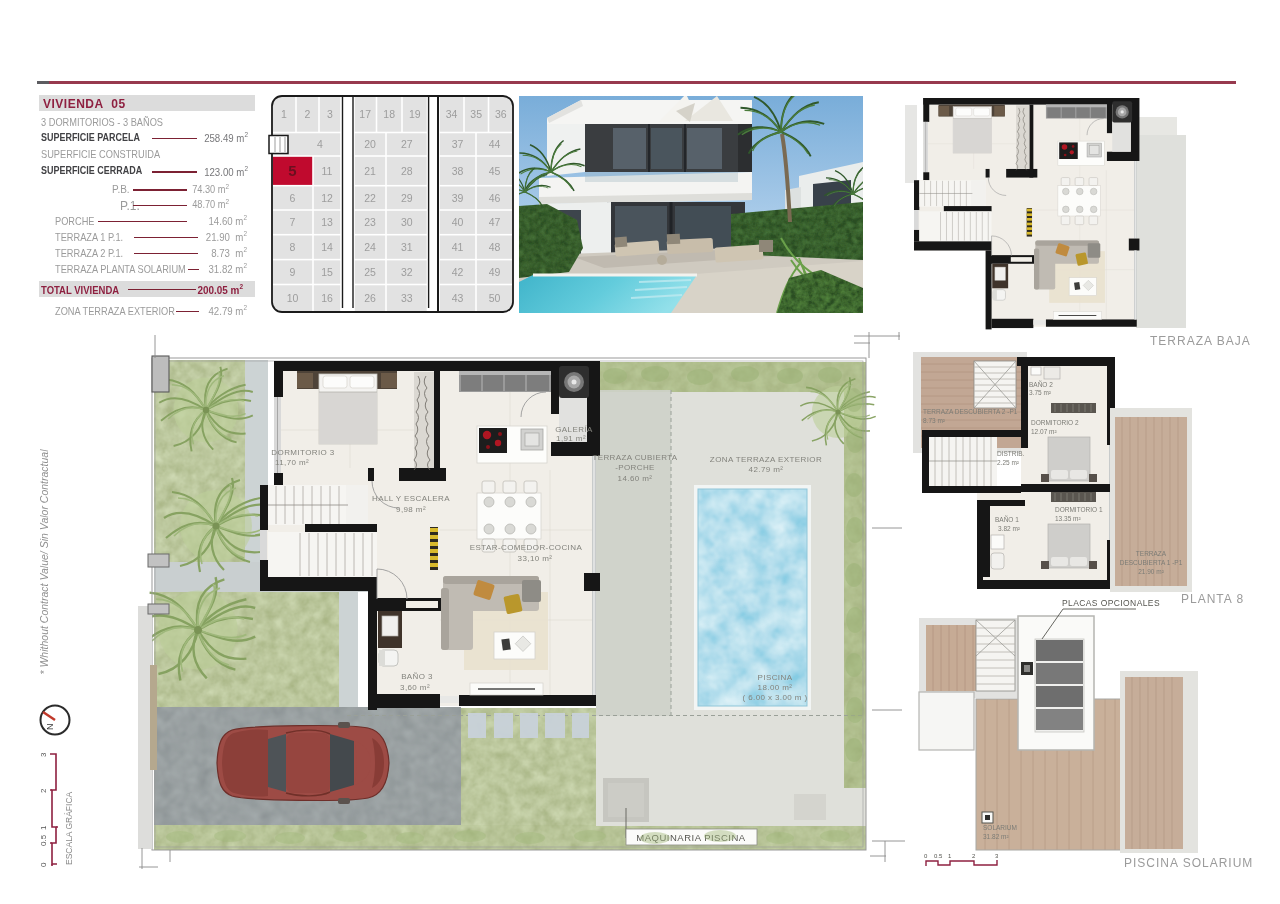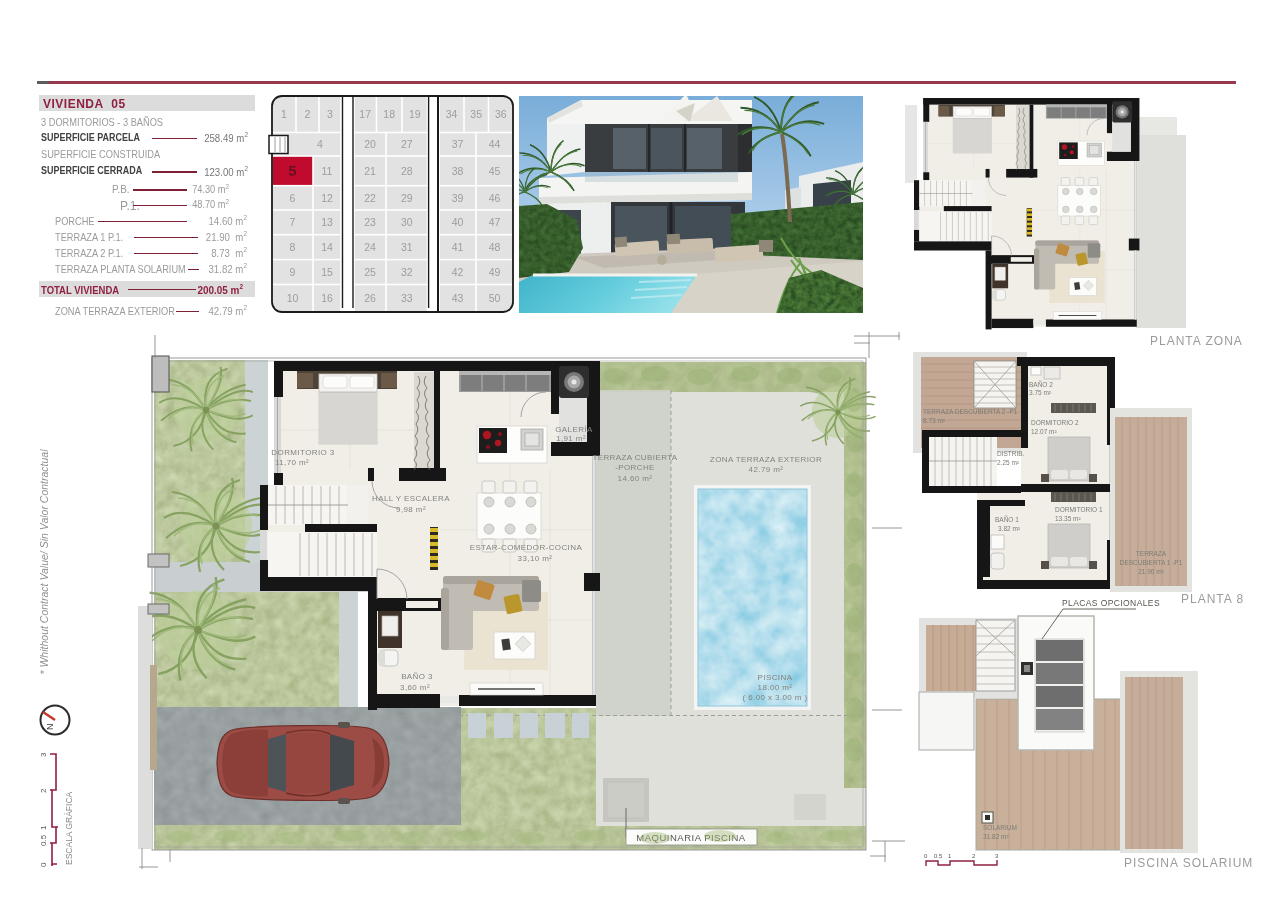--- a/index.html
+++ b/index.html
@@ -1065,19 +1065,19 @@
 </g>
 <g font-size="6" fill="#55554f">
 <text x="19" y="268">0</text>
       <text x="29" y="268">0.5</text>
       <text x="43" y="268">1</text>
 <text x="67" y="268">2</text>
       <text x="90" y="268">3</text>
 </g>
 </svg>
 
-<div class="abs glabel" style="left:1150px;top:334px;font-size:12px;letter-spacing:1px;">PLANTA ZONA</div>
+<div class="abs glabel" style="left:1150px;top:334px;font-size:12px;letter-spacing:1px;">TERRAZA BAJA</div>
 
 <div class="abs glabel" style="left:1181px;top:592px;font-size:12px;letter-spacing:1px;">PLANTA 8</div>
 
 <div class="abs" style="left:1062px;top:598px;font-size:8.5px;color:#55554f;letter-spacing:0.4px;">PLACAS OPCIONALES</div>
 
 <div class="abs glabel" style="left:1124px;top:856px;font-size:12px;letter-spacing:1px;">PISCINA SOLARIUM</div>
 
 </body></html>

